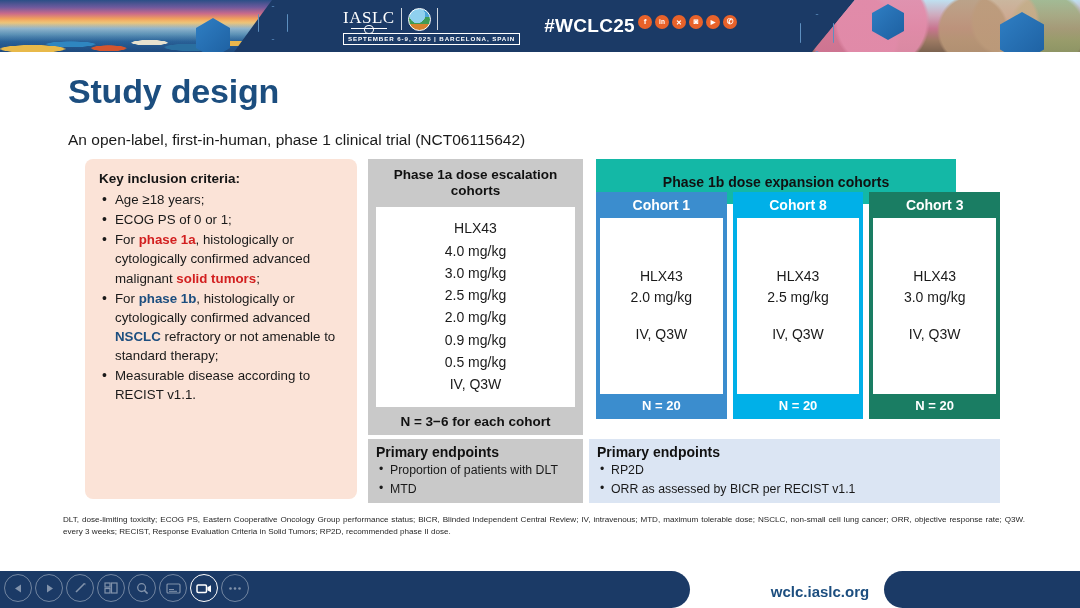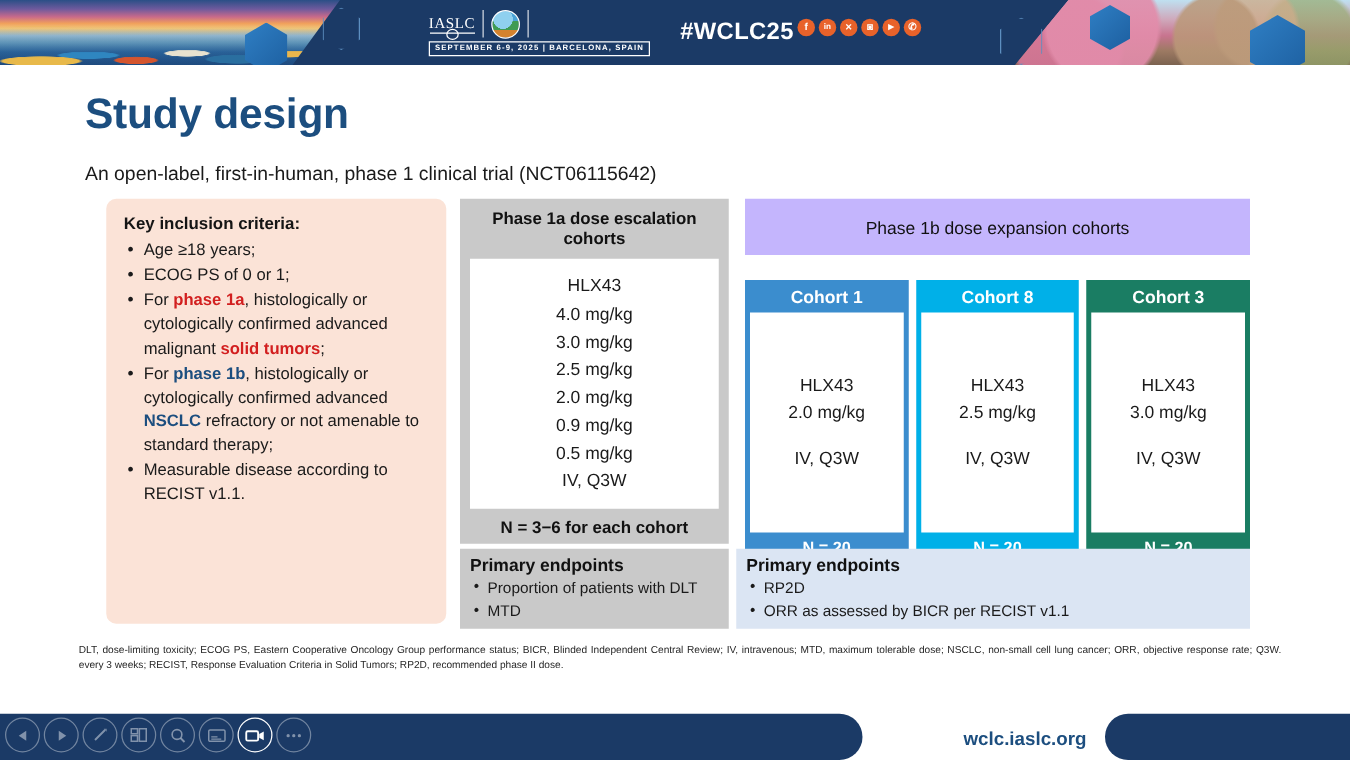--- a/index.html
+++ b/index.html
@@ -72,21 +72,21 @@
   }
   .iaslc-lockup {
     display: flex; align-items: flex-start; gap: 0px;
     flex-direction: column;
   }
   .iaslc-top { display: flex; align-items: center; gap: 6px; }
   .iaslc-mark {
     display: flex; flex-direction: column; align-items: center;
     color: #fff; line-height: 1;
   }
-  .iaslc-word { font-family: "Liberation Serif", serif; font-size: 12px; letter-spacing: 0.5px; }
+  .iaslc-word { font-family: "Liberation Serif", serif; font-size: 17px; letter-spacing: 0.5px; }
   .iaslc-rule { width: 36px; height: 1px; background: #fff; margin-top: 2px; position: relative; }
   .iaslc-rule::before {
     content: ""; position: absolute; left: 13px; top: -3px;
     width: 8px; height: 7px; border: 1px solid #fff; border-radius: 50%;
   }
   .iaslc-globe {
     width: 23px; height: 23px; border-radius: 50%;
     background:
       radial-gradient(circle at 40% 30%, #8fd0ef 0 40%, transparent 41%),
       linear-gradient(to bottom, #4aa3d8 0 38%, #3f9b54 39% 70%, #d4822e 71% 100%);
@@ -157,26 +157,26 @@
     align-items: center; justify-content: center; gap: 1px; padding: 6px 0;
   }
   .p1a-inner div { font-size: 14px; color: #1a1a1a; line-height: 1.52; }
   .p1a-foot {
     text-align: center; font-size: 13.5px; font-weight: bold; color: #111;
     padding-top: 7px;
   }
 
   
   .p1b-header {
-    position: absolute; left: 596px; top: 159px; width: 404px; height: 45px;
-    background: #c4b5fd; display: flex; align-items: center; justify-content: center;
-    font-size: 14px; font-weight: normal; color: #111;
+    position: absolute; left: 596px; top: 159px; width: 360px; height: 45px;
+    background: #14b8a6; display: flex; align-items: center; justify-content: center;
+    font-size: 14px; font-weight: bold; color: #111;
   }
   .cohorts {
-    position: absolute; left: 596px; top: 224px; width: 404px; height: 227px;
+    position: absolute; left: 596px; top: 192px; width: 404px; height: 227px;
     display: flex; gap: 6px;
   }
   .cohort { flex: 1; display: flex; flex-direction: column; padding: 0; }
   .cohort-name {
     text-align: center; color: #fff; font-size: 14px; font-weight: bold;
     padding: 5px 0 5px;
   }
   .cohort-body {
     background: #fff; flex: 1; margin: 0 4px;
     display: flex; flex-direction: column; align-items: center;

